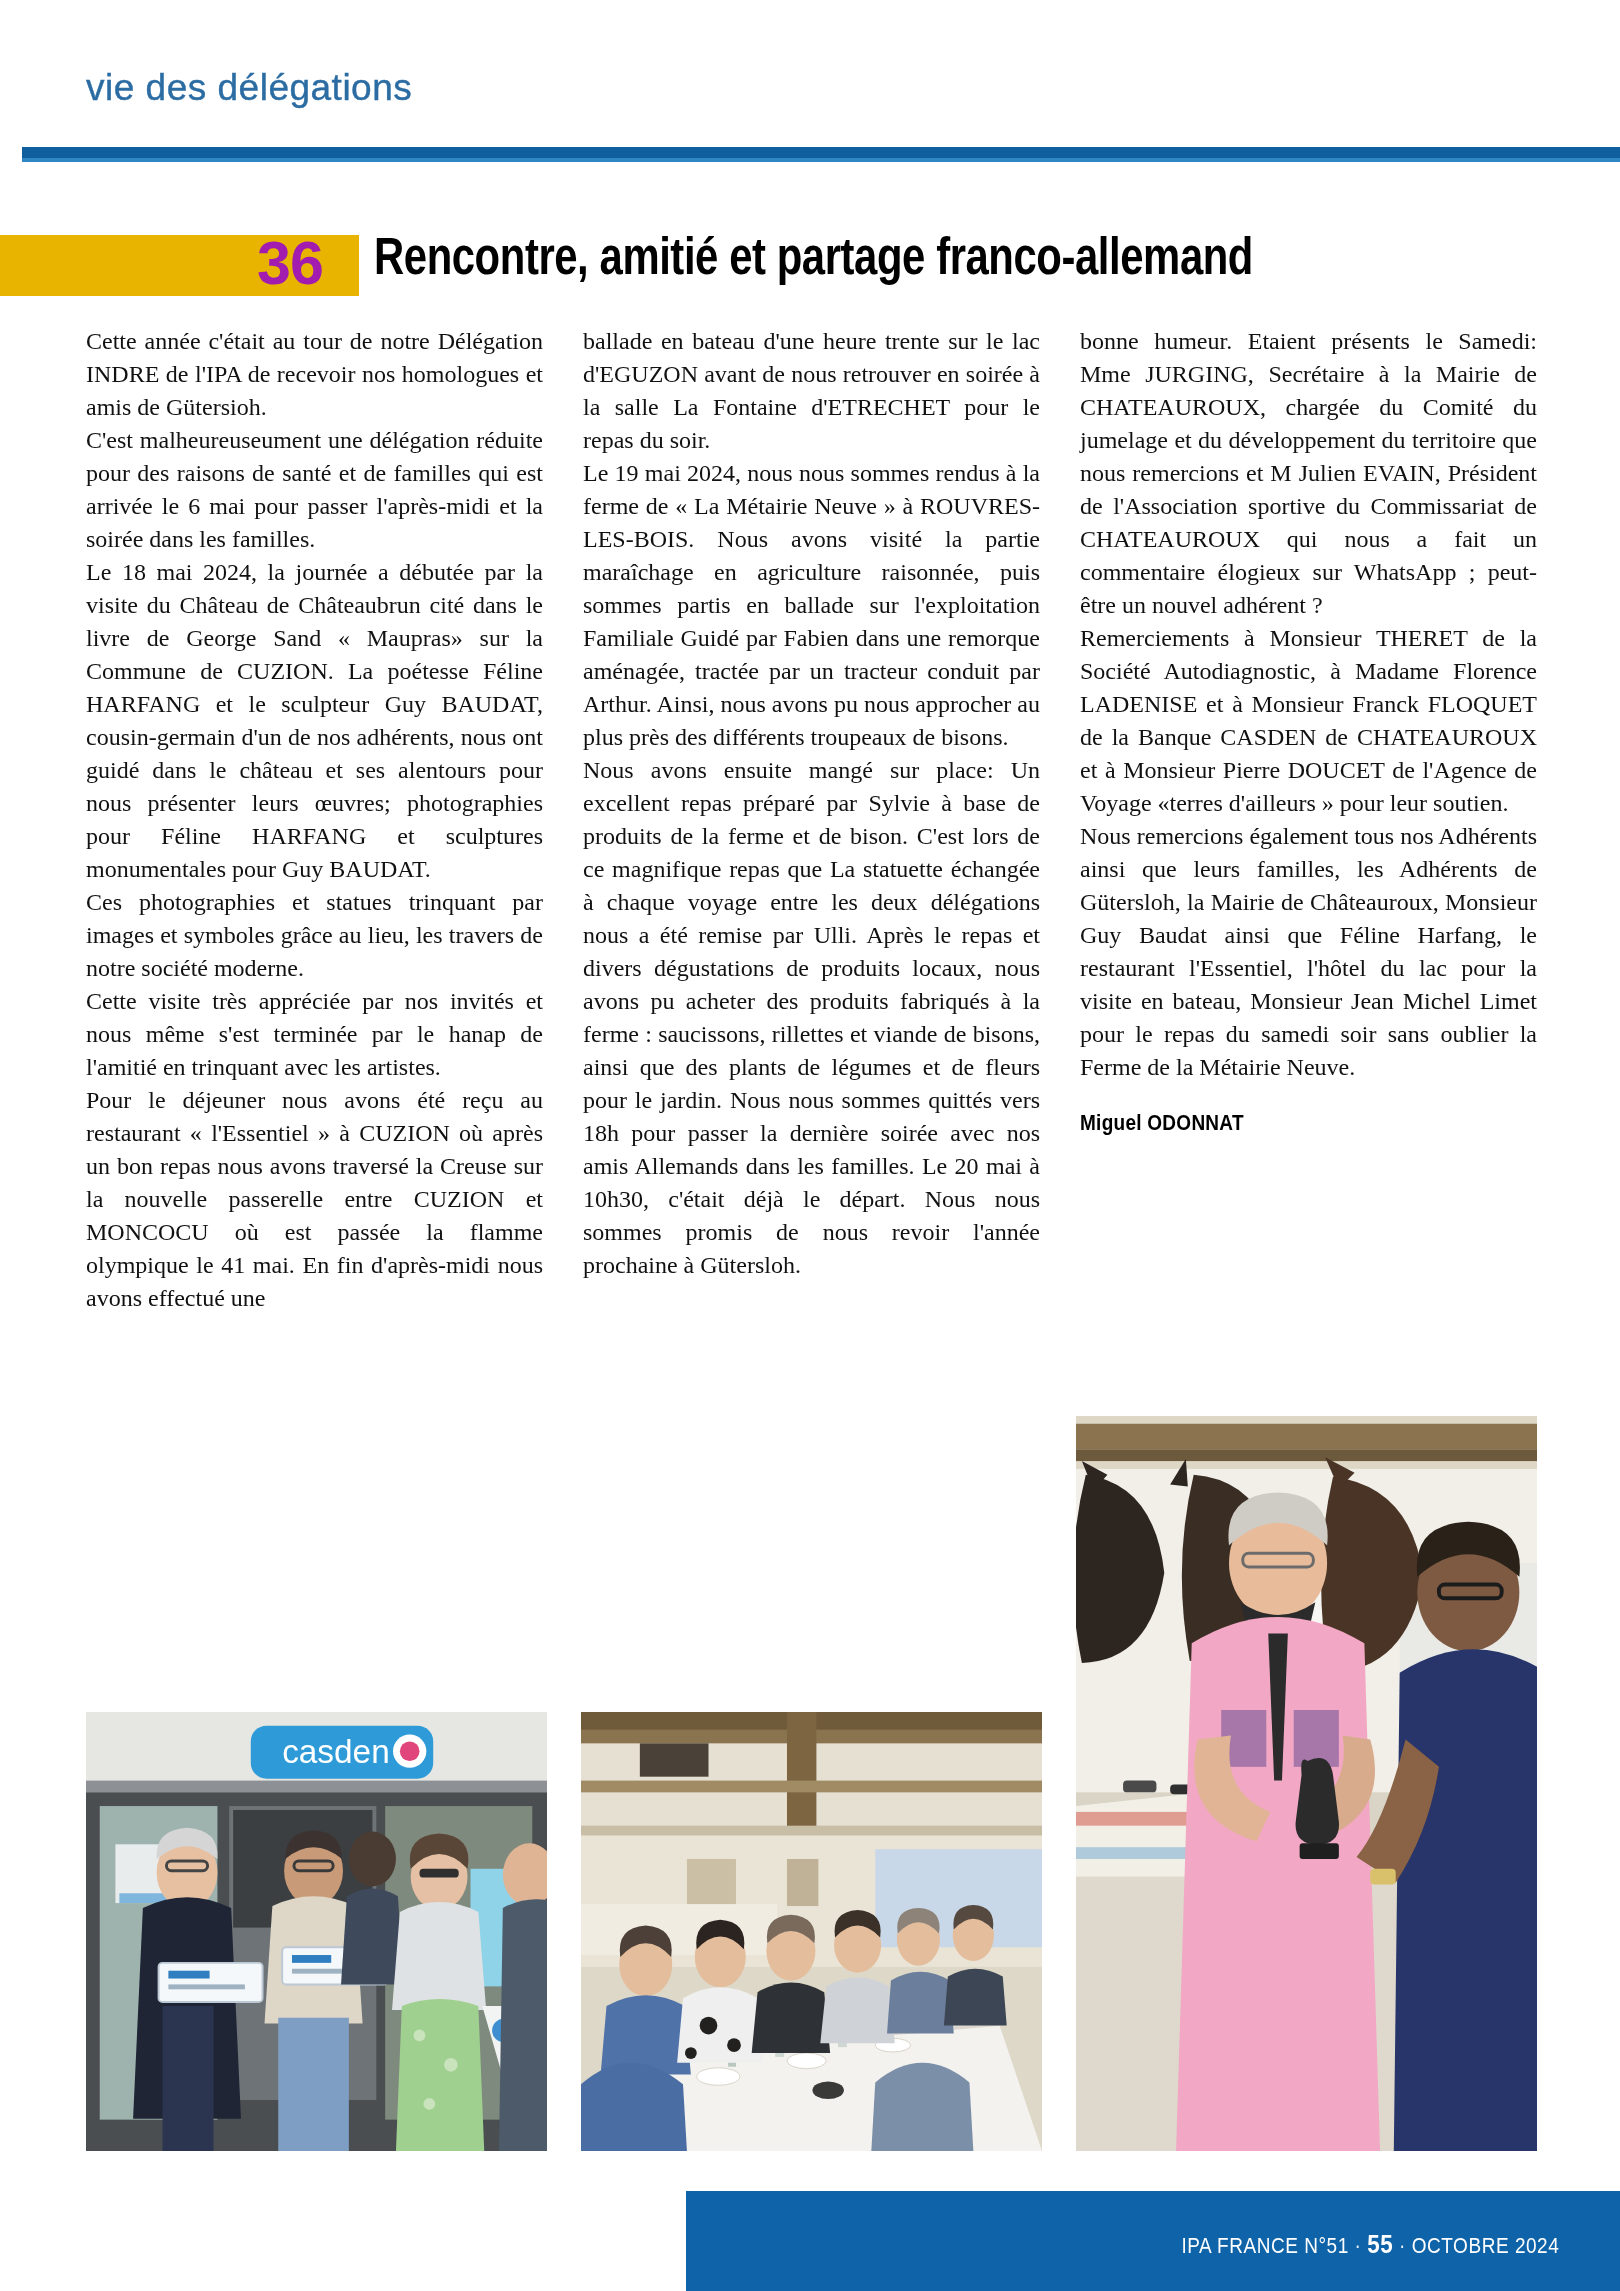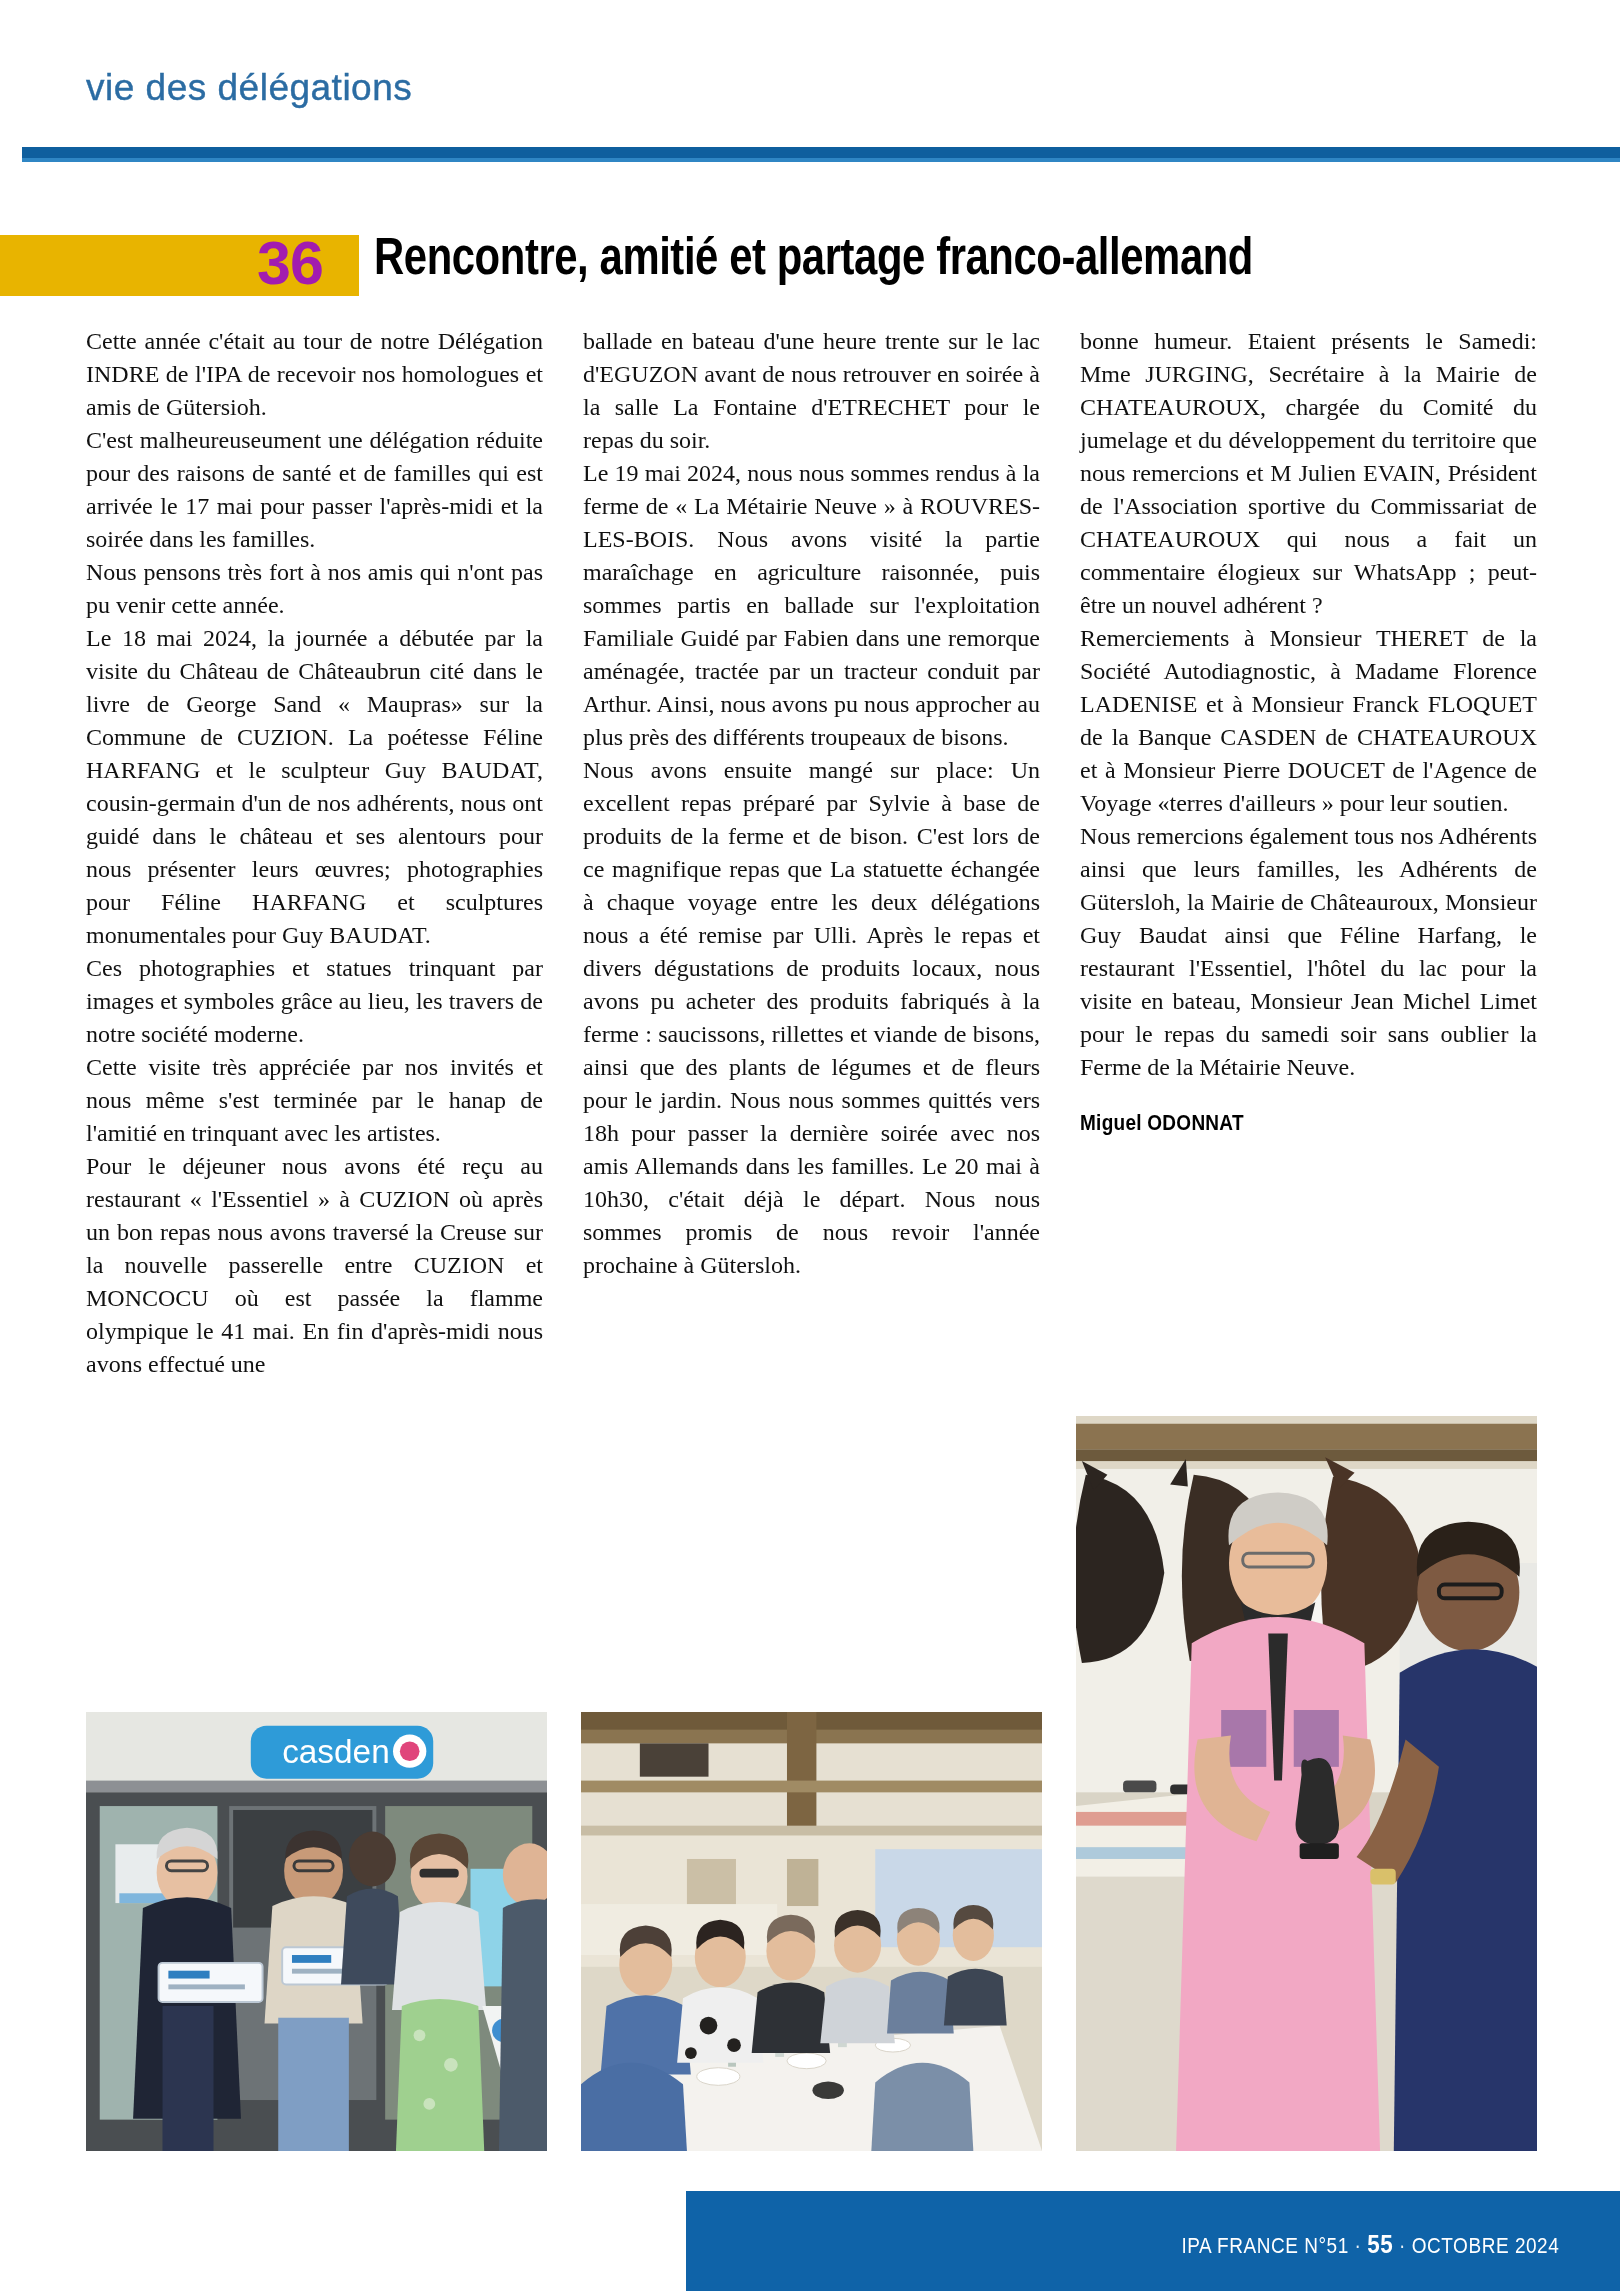--- a/index.html
+++ b/index.html
@@ -172,22 +172,21 @@
 <div class="head-rule-thin"></div>
 
 <div class="title-band"></div>
 <div class="title-number">36</div>
 <div class="title-text">Rencontre, amitié et partage franco-allemand</div>
 
 <div class="columns">
 
   <div class="col">
     <p>Cette année c'était au tour de notre Délégation INDRE de l'IPA de recevoir nos homologues et amis de Gütersioh.</p>
-    <p>C'est malheureuseument une délégation réduite pour des raisons de santé et de familles qui est arrivée le 17 mai pour passer l'après-midi et la soirée dans les familles.</p>
-    <p>Nous pensons très fort à nos amis qui n'ont pas pu venir cette année.</p>
+    <p>C'est malheureuseument une délégation réduite pour des raisons de santé et de familles qui est arrivée le 6 mai pour passer l'après-midi et la soirée dans les familles.</p>
     <p>Le 18 mai 2024, la journée a débutée par la visite du Château de Châteaubrun cité dans le livre de George Sand « Maupras» sur la Commune de CUZION. La poétesse Féline HARFANG et le sculpteur Guy BAUDAT, cousin-germain d'un de nos adhérents, nous ont guidé dans le château et ses alentours pour nous présenter leurs œuvres; photographies pour Féline HARFANG et sculptures monumentales pour Guy BAUDAT.</p>
     <p>Ces photographies et statues trinquant par images et symboles grâce au lieu, les travers de notre société moderne.</p>
     <p>Cette visite très appréciée par nos invités et nous même s'est terminée par le hanap de l'amitié en trinquant avec les artistes.</p>
     <p>Pour le déjeuner nous avons été reçu au restaurant « l'Essentiel » à CUZION où après un bon repas nous avons traversé la Creuse sur la nouvelle passerelle entre CUZION et MONCOCU où est passée la flamme olympique le 41 mai. En fin d'après-midi nous avons effectué une</p>
   </div>
 
   <div class="col">
     <p>ballade en bateau d'une heure trente sur le lac d'EGUZON avant de nous retrouver en soirée à la salle La Fontaine d'ETRECHET pour le repas du soir.</p>
     <p>Le 19 mai 2024, nous nous sommes rendus à la ferme de « La Métairie Neuve » à ROUVRES-LES-BOIS. Nous avons visité la partie maraîchage en agriculture raisonnée, puis sommes partis en ballade sur l'exploitation Familiale Guidé par Fabien dans une remorque aménagée, tractée par un tracteur conduit par Arthur. Ainsi, nous avons pu nous approcher au plus près des différents troupeaux de bisons.</p>
     <p>Nous avons ensuite mangé sur place: Un excellent repas préparé par Sylvie à base de produits de la ferme et de bison. C'est lors de ce magnifique repas que La statuette échangée à chaque voyage entre les deux délégations nous a été remise par Ulli. Après le repas et divers dégustations de produits locaux, nous avons pu acheter des produits fabriqués à la ferme : saucissons, rillettes et viande de bisons, ainsi que des plants de légumes et de fleurs pour le jardin. Nous nous sommes quittés vers 18h pour passer la dernière soirée avec nos amis Allemands dans les familles. Le 20 mai à 10h30, c'était déjà le départ. Nous nous sommes promis de nous revoir l'année prochaine à Gütersloh.</p>

